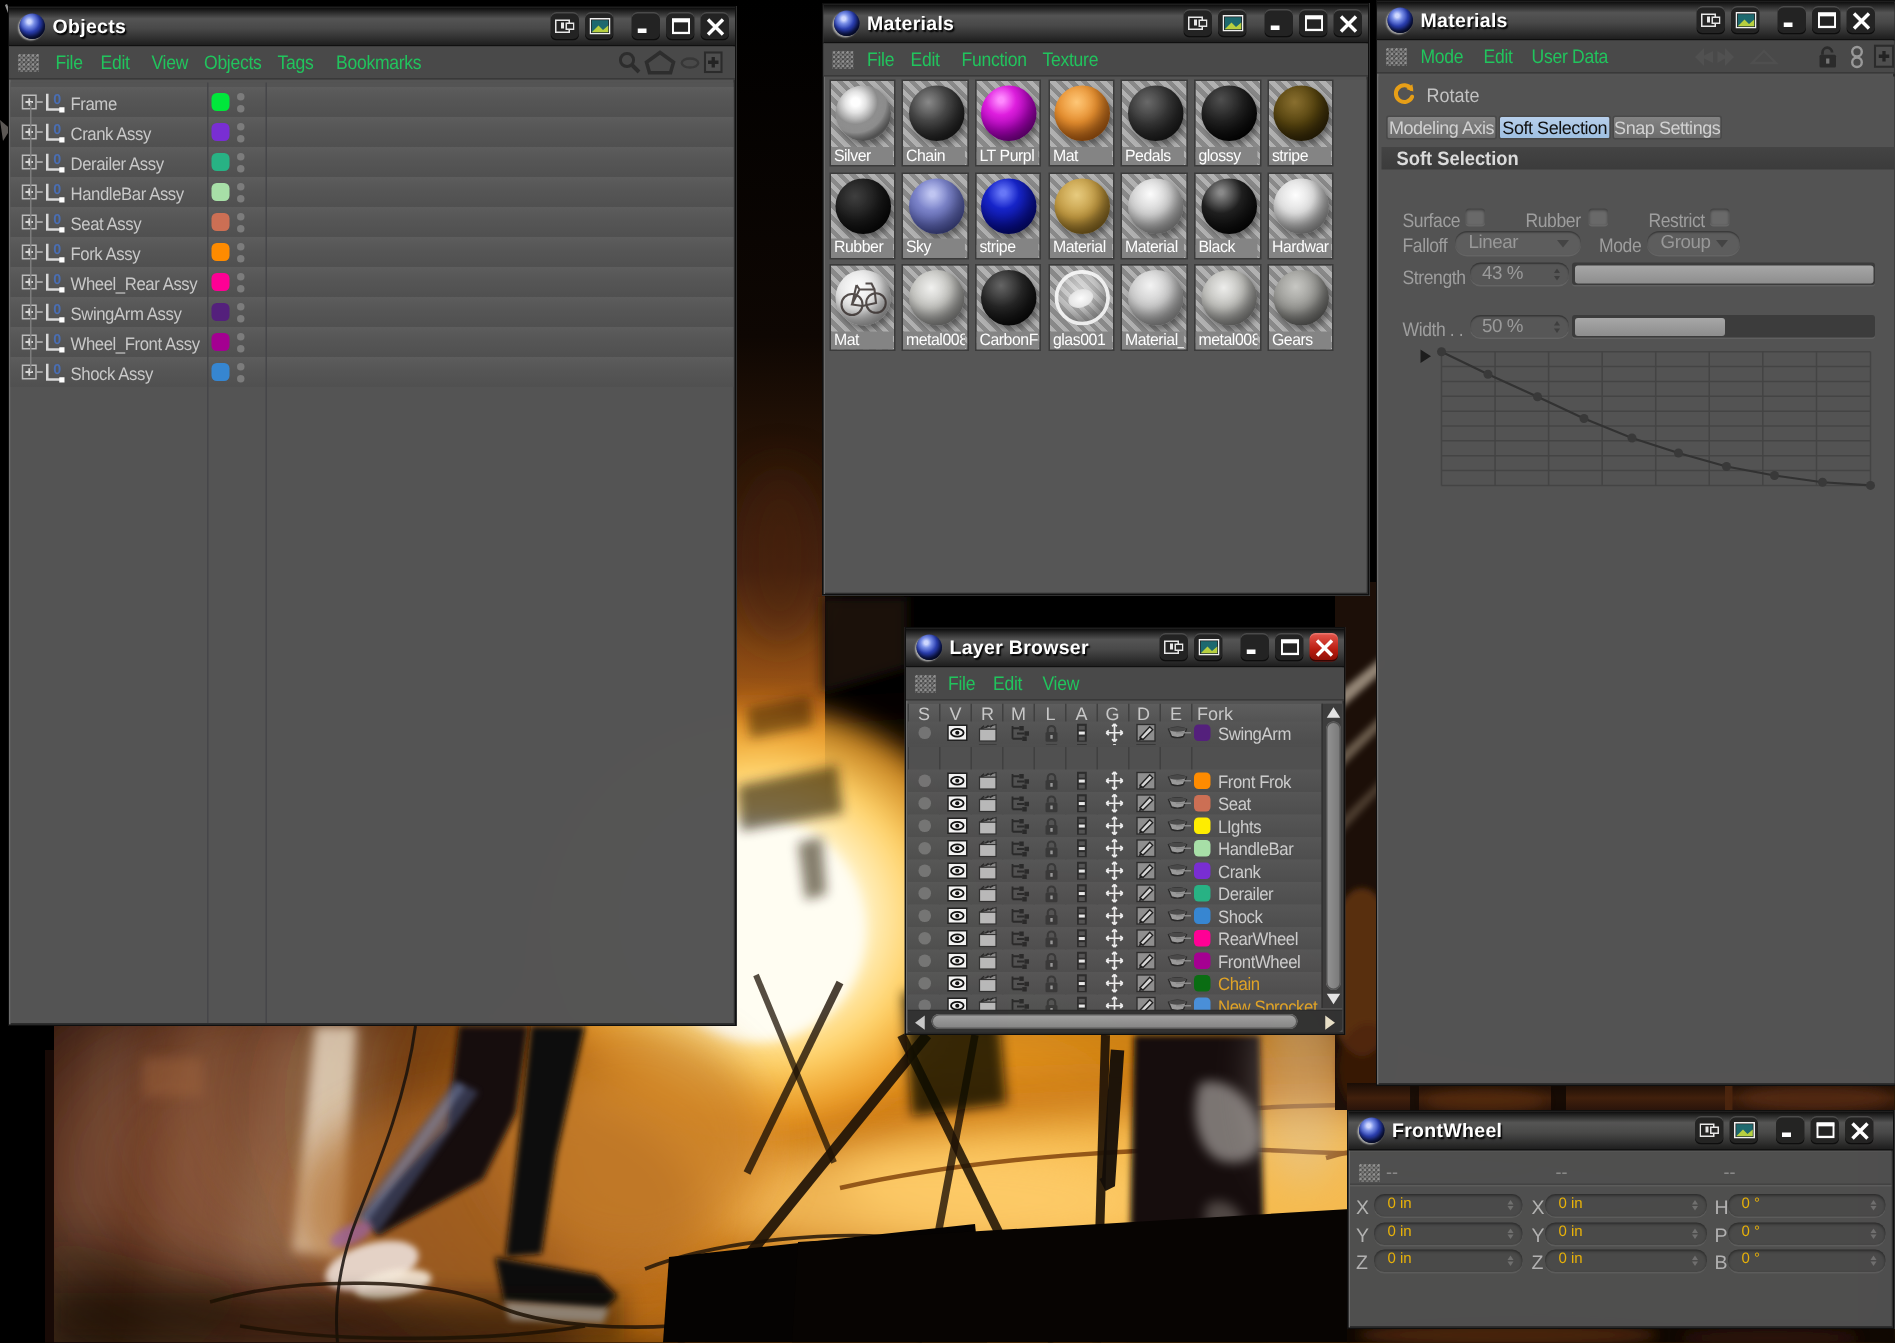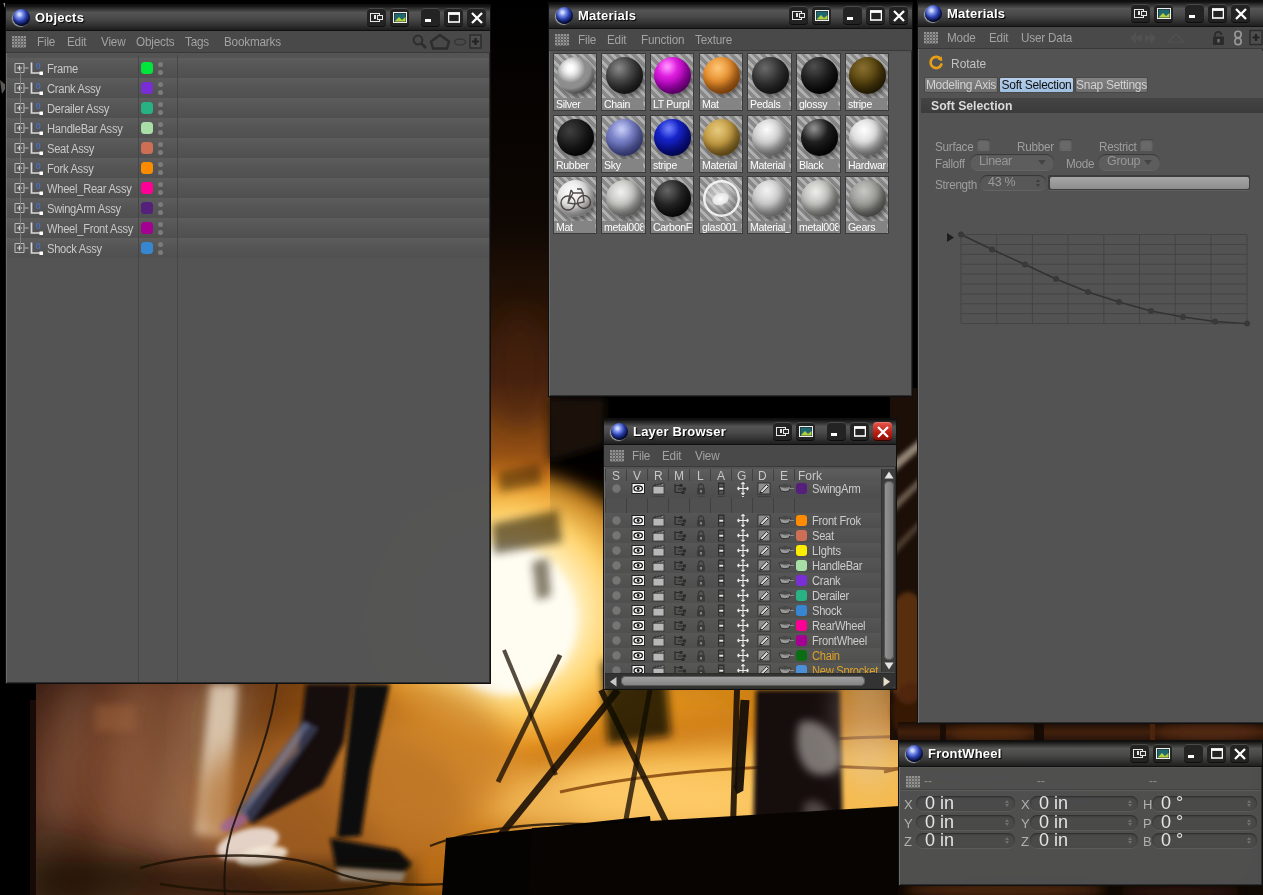--- a/index.html
+++ b/index.html
@@ -18,35 +18,35 @@
 .sph { width:17px; height:17px; margin-left:7px; border-radius:50%;
   background: radial-gradient(circle at 38% 32%, #cfd8ff 0 8%, #7a90e8 22%, #2b3fb0 45%, #101d66 75%, #060b30 100%);
   box-shadow: -1px 1px 1px rgba(255,255,255,.55), inset -1px -2px 3px rgba(0,0,0,.7); }
 .tbtns { position:absolute; right:4px; top:3px; display:flex; }
 .tb { width:19px; height:19px; margin-left:4px; border-radius:4px; background:#242424;
   box-shadow: inset 0 1px 0 rgba(255,255,255,.18), inset 0 -1px 0 rgba(0,0,0,.6);
   display:flex; align-items:center; justify-content:center; position:relative; }
 .tb.gap { margin-left:12px; }
 .tb svg { display:block; }
 .menubar { position:relative; height:22px; background:#4a4a4a; border-bottom:1px solid #3a3a3a;
-  display:flex; align-items:center; color:#a3a3a3; font-size:13px; }
+  display:flex; align-items:center; color:#22c55e; font-size:13px; }
 .menubar span.mi { position:absolute; top:3px; letter-spacing:-0.2px; transform:scaleX(.9); transform-origin:left center; white-space:nowrap; }
 .grip { position:absolute; left:6px; top:5px; width:14px; height:12px;
   background-image: radial-gradient(circle at 1px 1px, #939393 .8px, transparent 1px), radial-gradient(circle at 1px 1px, #787878 .8px, transparent 1px);
   background-size:3px 3px, 3px 3px; background-position:0 0, 1.5px 1.5px; }
 
 
 
 
 
 
 .cdd2 { position:absolute; font-size:12px; color:#8f8f8f; }
 .crow { position:absolute; left:0; right:0; height:16px; }
 .clbl { position:absolute; top:1px; font-size:13px; color:#b2b2b2; }
-.cfld { position:absolute; top:0; height:15px; border-radius:7px; background:#4a4a4a; box-shadow: inset 0 1px 2px rgba(0,0,0,.45), 0 1px 0 rgba(255,255,255,.08); color:#e5e5e5; font-size:18px; padding-left:9px; line-height:14px; }
+.cfld { position:absolute; top:0; height:15px; border-radius:7px; background:#4a4a4a; box-shadow: inset 0 1px 2px rgba(0,0,0,.45), 0 1px 0 rgba(255,255,255,.08); color:#eab308; font-size:10px; padding-left:9px; line-height:14px; }
 .cfld::before { content:""; position:absolute; right:6px; top:2px; border:2.8px solid transparent; border-bottom:3.6px solid #707070; }
 .cfld::after { content:""; position:absolute; right:6px; bottom:2px; border:2.8px solid transparent; border-top:3.6px solid #707070; }
 .cddl { position:absolute; top:0; height:17px; border-radius:8px; background:#595959; box-shadow: inset 0 1px 1px rgba(0,0,0,.35), 0 1px 0 rgba(255,255,255,.08); color:#949494; font-size:13px; padding-left:10px; line-height:16px; }
 .cddl::after { content:""; position:absolute; right:9px; top:6.5px; border:4.5px solid transparent; border-top:5.5px solid #444; }
 .capply { position:absolute; top:0; height:17px; border-radius:8px; background:linear-gradient(#868686,#6a6a6a); box-shadow: inset 0 1px 0 rgba(255,255,255,.25), 0 1px 2px rgba(0,0,0,.4); color:#f2f2f2; font-size:13px; text-align:center; line-height:16px; }
 
 
 .atab { position:absolute; top:26px; height:16px; background:linear-gradient(#848484,#6e6e6e); border:1px solid #4a4a4a; border-radius:2px; color:#d2d2d2; font-size:12px; text-align:center; line-height:15px; letter-spacing:-0.3px; }
 .atab.sel { background:linear-gradient(#b8d0ec,#9fc0e2); color:#111; }
 .arow { position:absolute; left:0; right:0; height:16px; }
@@ -1353,20 +1353,27 @@
       <span class="albl" style="left:147px">Mode</span>
       <div class="addl" style="left:179px; width:62px;">Group</div>
     </div>
     <div class="arow" style="top:125px">
       <span class="albl" style="left:16px">Strength</span>
       <div class="aspin" style="left:61px; width:66px;">43 %</div>
       <div class="atrack" style="left:129px; width:202px;">
             <div class="afill" style="width:199px"></div>
           </div>
     </div>
+    <div class="arow" style="top:160px">
+      <span class="albl" style="left:16px">Width . .</span>
+      <div class="aspin" style="left:61px; width:66px;">50 %</div>
+      <div class="atrack" style="left:129px; width:202px;">
+            <div class="afill" style="width:100px"></div>
+          </div>
+    </div>
 
     <svg style="position:absolute;left:26px;top:178px" width="308" height="100" viewBox="0 0 308 100">
       <path d="M2 4 L9 8.5 L2 13 Z" fill="#1e1e1e"></path>
       <g stroke="#454545" stroke-width="1">
         <path d="M16 5.5 H302 M16 15.4 H302 M16 25.3 H302 M16 35.2 H302 M16 45.1 H302 M16 55 H302 M16 64.9 H302 M16 74.8 H302 M16 84.7 H302 M16 94.6 H302"></path>
         <path d="M16 5.5 V94.6 M51.7 5.5 V94.6 M87.4 5.5 V94.6 M123.1 5.5 V94.6 M158.8 5.5 V94.6 M194.5 5.5 V94.6 M230.2 5.5 V94.6 M266 5.5 V94.6 M302 5.5 V94.6"></path>
       </g>
       <polyline points="16,5.5 47,20.5 80,35.5 111,50 143,63 174,73 206,82 238,88 270,92.5 302,94.6" fill="none" stroke="#333" stroke-width="1.4"></polyline>
       <g fill="#3a3a3a">
         <circle cx="16" cy="5.5" r="3"></circle>

